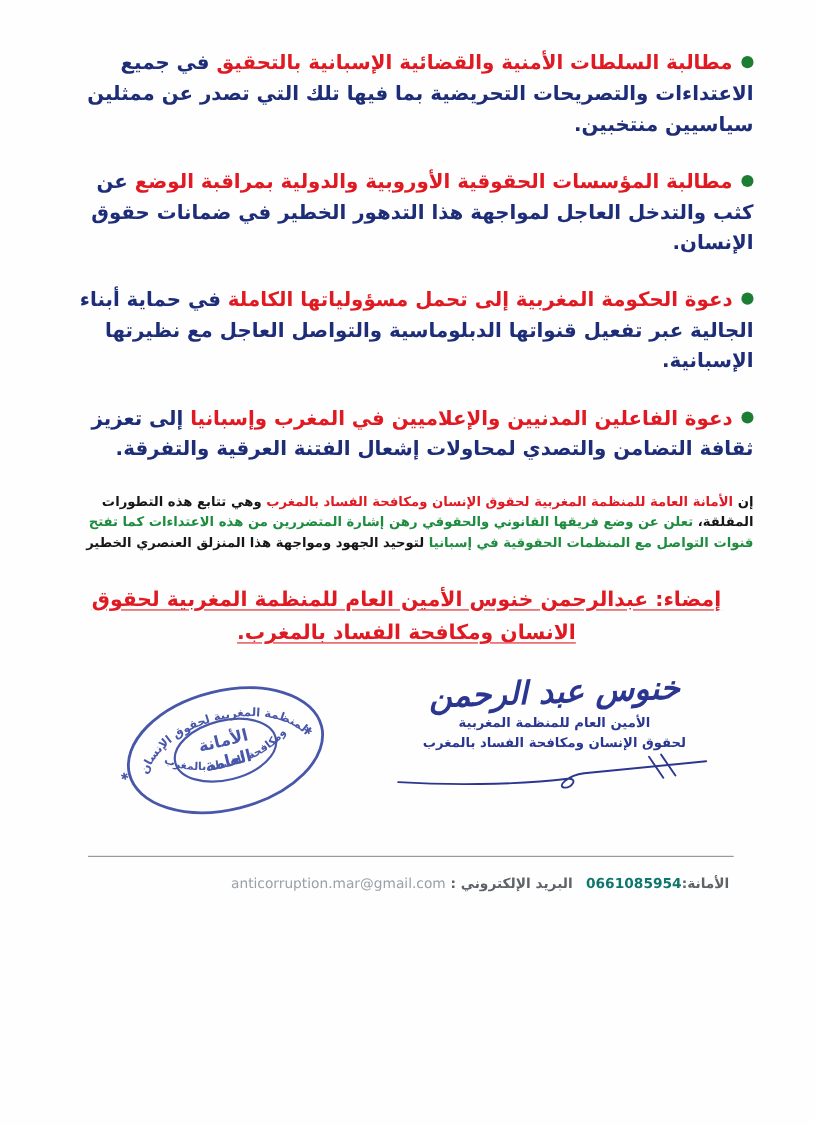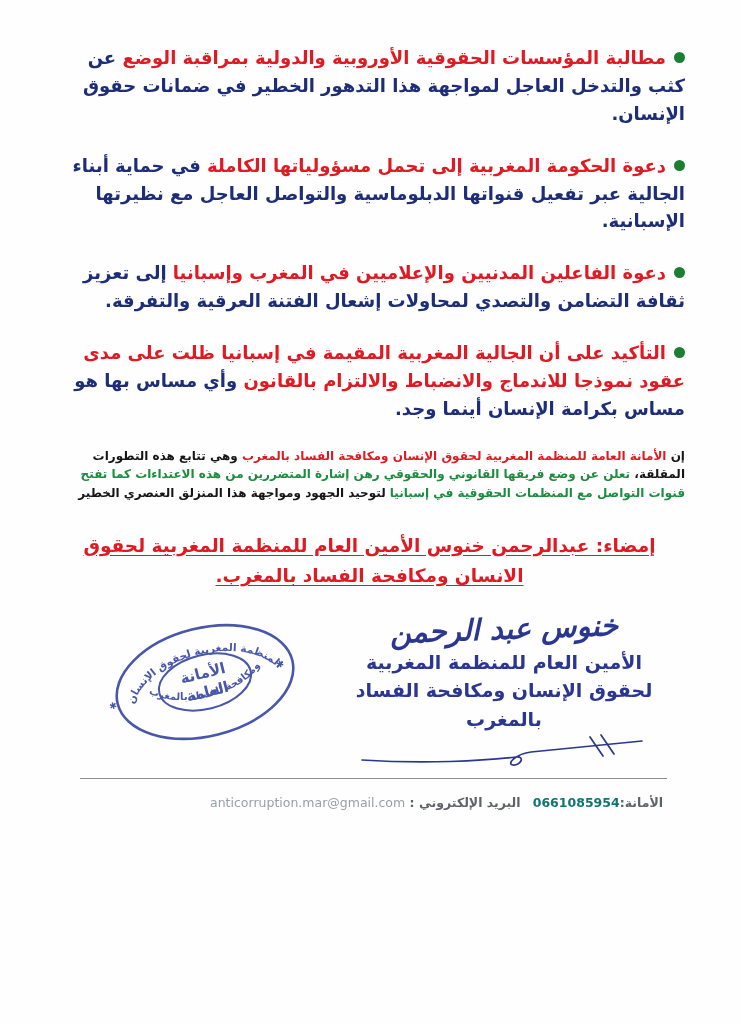--- a/index.html
+++ b/index.html
@@ -50,21 +50,21 @@
   .sig-block{
     position:absolute;right:26px;top:0;width:310px;
     text-align:center;color:#2b3691;
   }
   .hand-name{
     font-size:29px;font-weight:bold;font-style:italic;
     transform:rotate(-2deg);
     line-height:1.1;margin-bottom:2px;
     letter-spacing:1px;
   }
-  .sig-title{font-size:19px;font-weight:bold;line-height:1.5;}
+  .sig-title{font-size:12px;font-weight:bold;line-height:1.5;}
   .flourish{display:block;margin:0 auto;}
 
   .footer-line{
     border:none;border-top:1.6px solid #8f8f8f;
     margin:22px 18px 16px 26px;
   }
   .footer{
     display:flex;justify-content:space-between;align-items:baseline;
     padding:0 22px 0 150px;
     font-size:12.5px;color:#5f6368;font-weight:bold;
@@ -72,36 +72,36 @@
   .phone-number{color:#0f766e;letter-spacing:.5px;direction:ltr;unicode-bidi:embed;}
   .email-value{color:#98a0a8;direction:ltr;unicode-bidi:embed;margin-left:6px;font-weight:normal;}
   .email-label{color:#5f6368;text-align:center;}
 </style>
 </head>
 <body>
 
 <div class="page">
   <main class="content">
 
+    <p class="bullet-item">
+      <span class="dot"></span><span class="seg-red">مطالبة السلطات الأمنية والقضائية الإسبانية بالتحقيق </span><span class="seg-navy">في جميع الاعتداءات والتصريحات التحريضية بما فيها تلك التي تصدر عن ممثلين سياسيين منتخبين.</span>
+    </p>
 
     <p class="bullet-item">
       <span class="dot"></span><span class="seg-red">مطالبة المؤسسات الحقوقية الأوروبية والدولية بمراقبة الوضع </span><span class="seg-navy">عن كثب والتدخل العاجل لمواجهة هذا التدهور الخطير في ضمانات حقوق الإنسان.</span>
     </p>
 
     <p class="bullet-item">
       <span class="dot"></span><span class="seg-red">دعوة الحكومة المغربية إلى تحمل مسؤولياتها الكاملة </span><span class="seg-navy">في حماية أبناء الجالية عبر تفعيل قنواتها الدبلوماسية والتواصل العاجل مع نظيرتها الإسبانية.</span>
     </p>
 
     <p class="bullet-item">
       <span class="dot"></span><span class="seg-red">دعوة الفاعلين المدنيين والإعلاميين في المغرب وإسبانيا </span><span class="seg-navy">إلى تعزيز ثقافة التضامن والتصدي لمحاولات إشعال الفتنة العرقية والتفرقة.</span>
     </p>
 
-    <p class="bullet-item">
-      <span class="dot"></span><span class="seg-red">التأكيد على أن الجالية المغربية المقيمة في إسبانيا ظلت على مدى عقود نموذجا للاندماج والانضباط والالتزام بالقانون </span><span class="seg-navy">وأي مساس بها هو مساس بكرامة الإنسان أينما وجد.</span>
-    </p>
 
     <p class="closing">
       <span class="seg-black">إن </span><span class="seg-red">الأمانة العامة للمنظمة المغربية لحقوق الإنسان ومكافحة الفساد بالمغرب </span><span class="seg-black">وهي تتابع هذه التطورات المقلقة، </span><span class="seg-green">تعلن عن وضع فريقها القانوني والحقوقي رهن إشارة المتضررين من هذه الاعتداءات كما تفتح قنوات التواصل مع المنظمات الحقوقية في إسبانيا </span><span class="seg-black">لتوحيد الجهود ومواجهة هذا المنزلق العنصري الخطير</span>
     </p>
 
     <p class="sig-caption">إمضاء: عبدالرحمن خنوس الأمين العام للمنظمة المغربية لحقوق الانسان ومكافحة الفساد بالمغرب.</p>
 
     <div class="sig-zone">
 
       <svg class="stamp" width="198" height="124" viewBox="0 0 198 124" aria-hidden="true">

